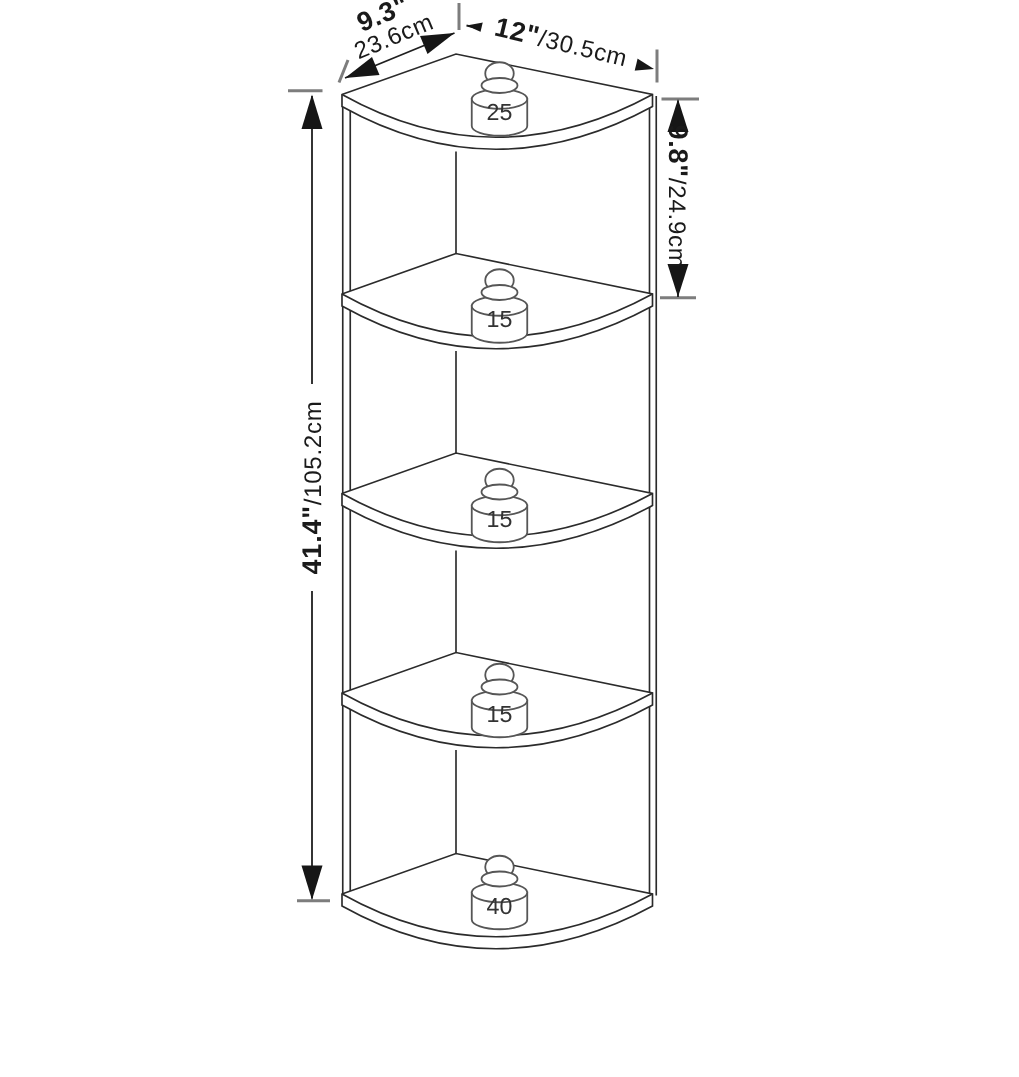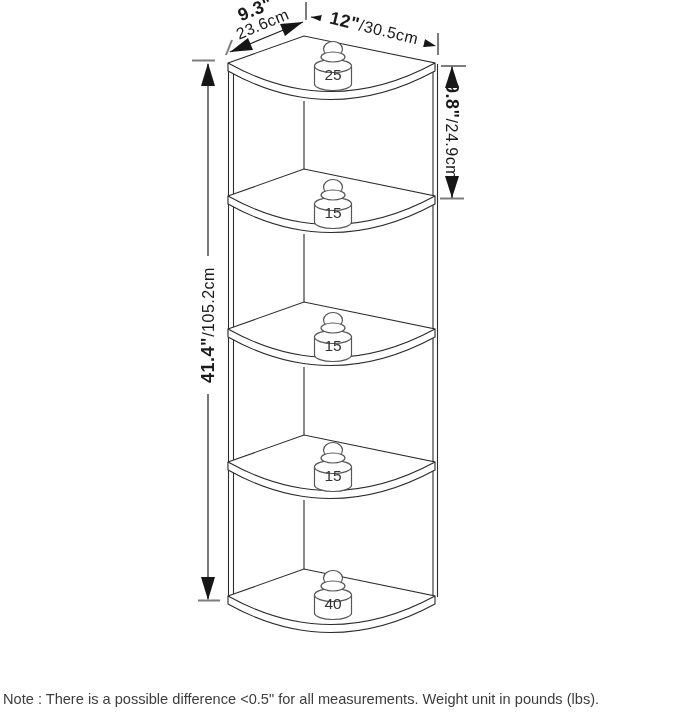--- a/index.html
+++ b/index.html
@@ -155,14 +155,13 @@
       <polygon class="dim-arrow" points="208,63 201,86 215,86"></polygon>
       <polygon class="dim-arrow" points="208,600 201,577 215,577"></polygon>
       <g transform="translate(208,325) rotate(-90)">
         <text text-anchor="middle" x="0" y="6">
           <tspan class="dim-text dim-bold">41.4"</tspan><tspan class="dim-text">/105.2cm</tspan>
         </text>
       </g>
     </g>
   </svg>
 
-  <div class="note">Note : There is a possible difference &lt;0.5" for all measurements. Weight unit in pounds (lbs).</div>
 </div>
 
 </body></html>

